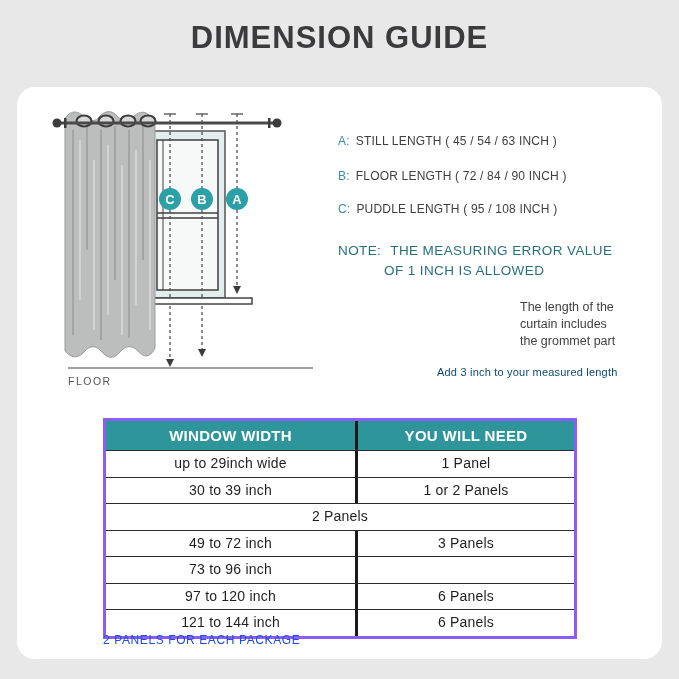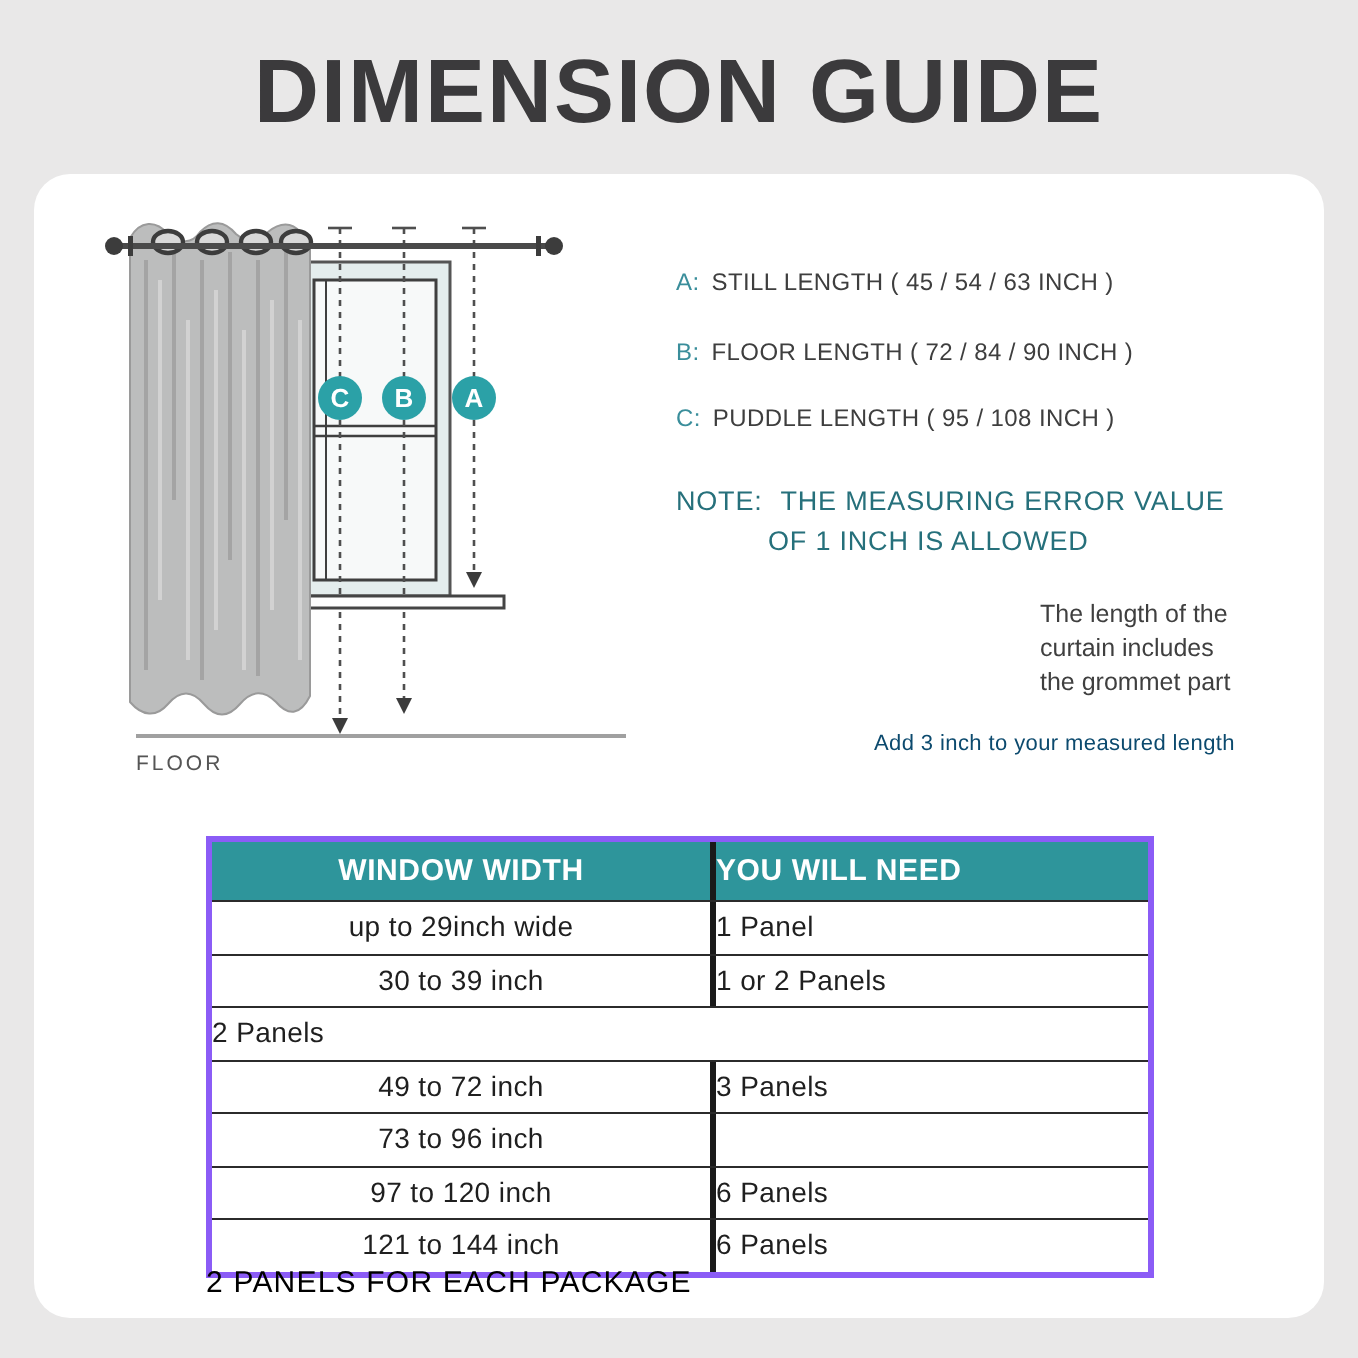--- a/index.html
+++ b/index.html
@@ -1,43 +1,43 @@
 <!DOCTYPE html>
 <html><head>
 <meta charset="utf-8">
 <style>
   html,body{margin:0;padding:0;background:#e9e8e8;}
   *{box-sizing:border-box;font-family:"Liberation Sans",sans-serif;}
   #canvas{position:relative;width:679px;height:679px;background:#e9e8e8;overflow:hidden;margin:0 auto;}
   .title{position:absolute;left:0;top:20px;width:679px;text-align:center;
-         font-size:45px;font-weight:700;letter-spacing:1px;color:#3b3a3c;}
+         font-size:31px;font-weight:700;letter-spacing:1px;color:#3b3a3c;}
   .card{position:absolute;left:17px;top:87px;width:645px;height:572px;background:#ffffff;border-radius:18px;}
   .diagram{position:absolute;left:40px;top:100px;width:292px;height:295px;}
   
   .legline{position:absolute;left:338px;font-size:12px;letter-spacing:.2px;color:#3e3e3e;white-space:nowrap;}
   .legline .pfx{color:#3a8e9b;margin-right:6px;}
   .noteline{position:absolute;color:#26707b;font-size:13.5px;letter-spacing:.4px;white-space:nowrap;}
   .noteline .nlabel{margin-right:9px;}
   
   .gbox{position:absolute;left:447px;top:302px;width:53px;height:41px;background:#fff;border:2px solid #4a4a4a;}
   .gfill{position:absolute;left:2px;top:2px;width:36px;height:33px;background:#c6c8c8;}
   .gring{position:absolute;left:5px;top:11px;width:17px;height:17px;border:3px solid #989e9e;border-radius:50%;background:#fff;}
   .gmeasure{position:absolute;left:25px;top:2px;}
   .glabel{position:absolute;left:31px;top:11px;font-size:11px;color:#2f8e9c;white-space:nowrap;}
   .gdesc{position:absolute;left:520px;top:299px;font-size:12.5px;line-height:17px;color:#3f3f3f;white-space:nowrap;}
   .gtip{position:absolute;left:437px;top:366px;font-size:11px;letter-spacing:.2px;color:#0c4a6e;white-space:nowrap;}
   
   .tbl{position:absolute;left:103px;top:418px;width:474px;border:3px solid #8b5cf6;background:#fff;}
   .trow{display:flex;border-top:1.5px solid #2b2b2b;}
   .trow.head{border-top:none;background:#2e959b;}
   .tc1{width:252px;border-right:3px solid #1a1a1a;text-align:center;}
-  .tc2{flex:1;}
+  .tc2{flex:1;text-align:center;}
   .trow.head .tc1,.trow.head .tc2{line-height:29px;height:29px;color:#ffffff;font-weight:700;font-size:15px;letter-spacing:.3px;}
   .trow.body .tc1,.trow.body .tc2{line-height:25.5px;height:25.5px;color:#1f1f1f;font-size:14px;letter-spacing:.2px;}
-  .footer{position:absolute;left:103px;top:633px;font-size:15px;letter-spacing:.6px;color:#000000;white-space:nowrap;}
+  .footer{position:absolute;left:103px;top:633px;font-size:12px;letter-spacing:.6px;color:#1d4ed8;white-space:nowrap;}
 </style>
 </head>
 <body>
 
 <div id="canvas">
 
   <div class="title">DIMENSION GUIDE</div>
 
   <div class="card"></div>
 

